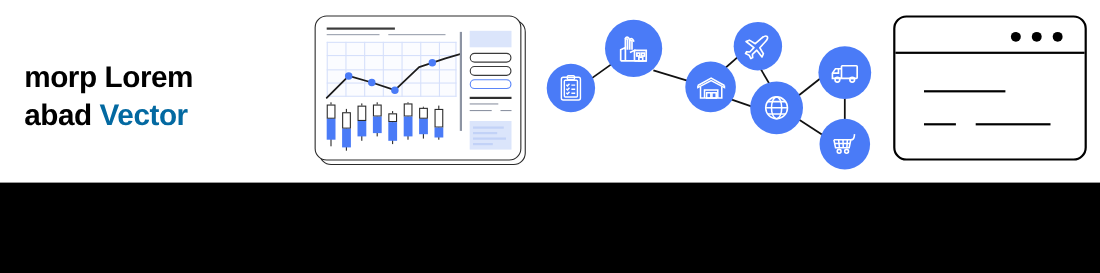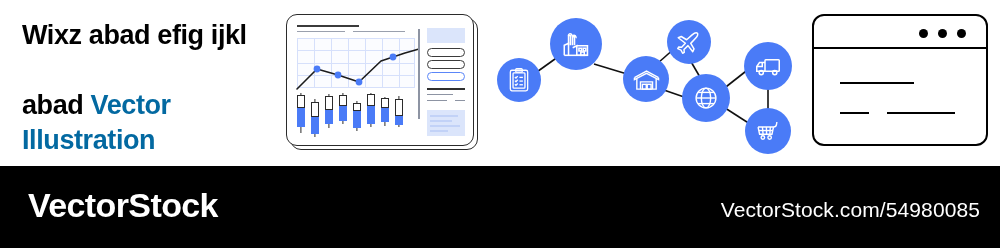--- a/index.html
+++ b/index.html
@@ -104,24 +104,23 @@
   }
 </style>
 </head>
 <body>
 
 <div class="stage">
 
   <div class="art">
 
     <div class="headline">
-      <span>Wixz abad efig ijkl</span><br>
       <br>
+      <span>morp Lorem</span><br>
       <span>abad </span><span class="accent">Vector</span><br>
-      <span class="accent">Illustration</span>
     </div>
 
     <div class="dash">
       <div class="shadow"></div>
       <div class="frame">
         <div class="inner">
 
           <div class="hr-line" style="left:10px;top:10px;width:62px;"></div>
           <div class="hr-line light" style="left:10px;top:16px;width:48px;"></div>
           <div class="hr-line light" style="left:66px;top:16px;width:52px;"></div>
@@ -323,17 +322,15 @@
         </div>
         <div class="bline" style="left:26px;top:66px;width:74px;"></div>
         <div class="bline" style="left:26px;top:96px;width:29px;"></div>
         <div class="bline" style="left:73px;top:96px;width:68px;"></div>
       </div>
     </div>
 
   </div>
 
   <div class="footer">
-    <div class="brand">VectorStock</div>
-    <div class="wm">VectorStock.com/54980085</div>
   </div>
 
 </div>
 
 </body></html>

